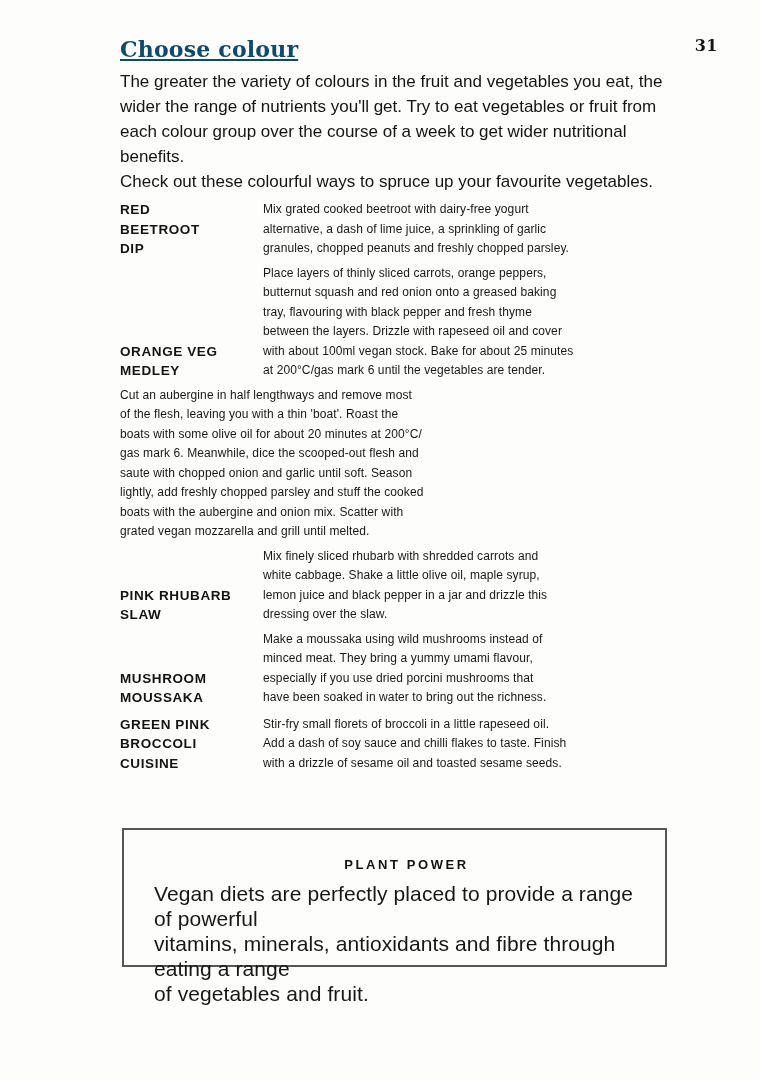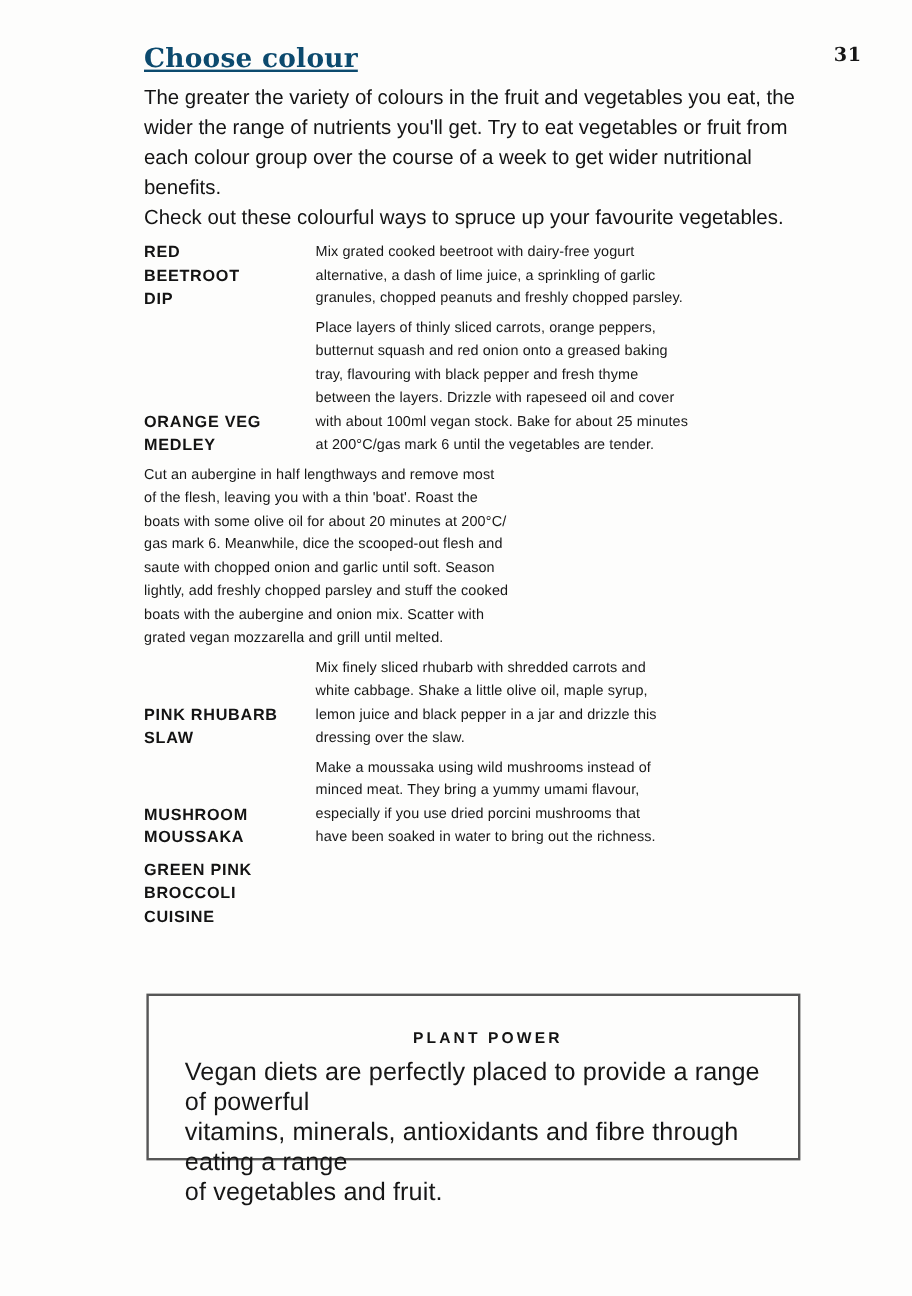--- a/index.html
+++ b/index.html
@@ -171,20 +171,23 @@
       <div class="recipe-description">Make a moussaka using wild mushrooms instead of
 minced meat. They bring a yummy umami flavour,
 especially if you use dried porcini mushrooms that
 have been soaked in water to bring out the richness.</div>
     </div>
 
     <div class="recipe-row">
       <div class="recipe-name">GREEN PINK
 BROCCOLI
 CUISINE</div>
+      <div class="recipe-description">Stir-fry small florets of broccoli in a little rapeseed oil.
+Add a dash of soy sauce and chilli flakes to taste. Finish
+with a drizzle of sesame oil and toasted sesame seeds.</div>
     </div>
 
   </div>
 
   <div class="callout-box">
     <div class="callout-title">PLANT POWER</div>
     <div class="callout-body">Vegan diets are perfectly placed to provide a range of powerful
 vitamins, minerals, antioxidants and fibre through eating a range
 of vegetables and fruit.</div>
   </div>

